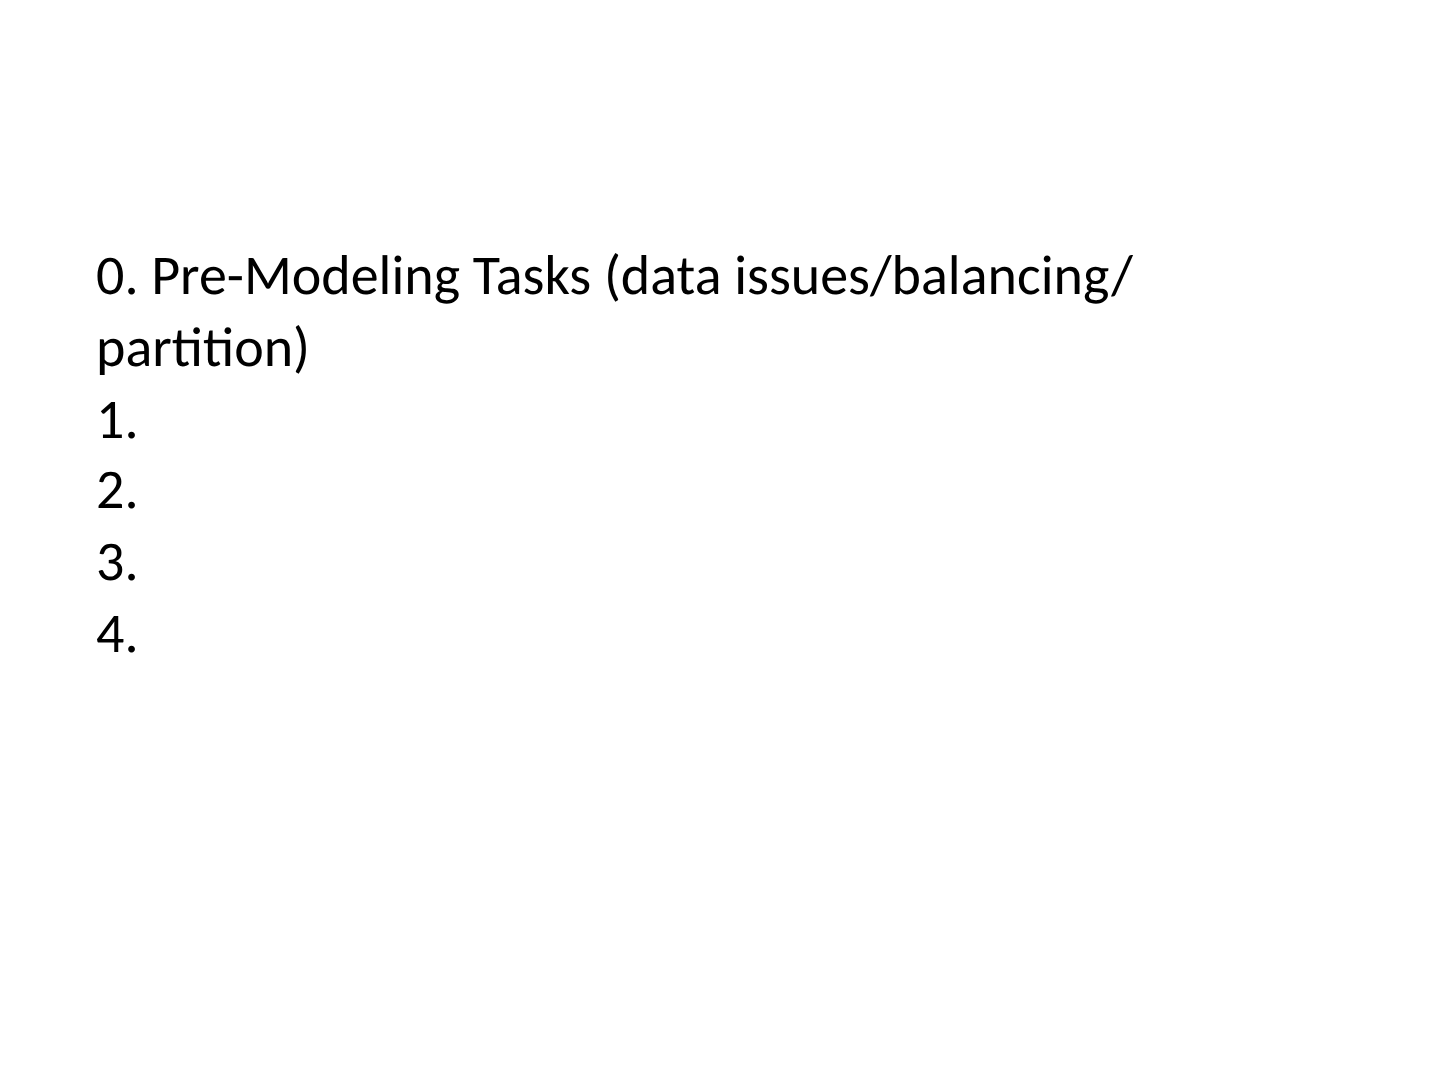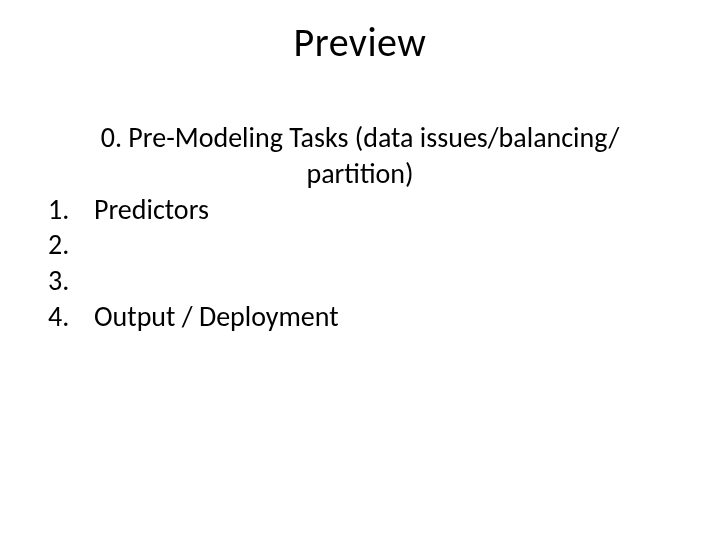--- a/index.html
+++ b/index.html
@@ -30,53 +30,49 @@
   .body {
     position: absolute;
     top: 120px;
     left: 48px;
     right: 48px;
     font-size: 28px;
     line-height: 1.28;
   }
   .lead {
     margin: 0 0 0 0;
-    text-align: center;
   }
   .list {
     list-style: none;
     padding: 0;
     margin: 0;
   }
   .list li {
     display: flex;
   }
   .num {
     width: 46px;
     flex: 0 0 46px;
   }
 </style>
 </head>
 <body>
 
 <div class="slide">
-  <div class="title">Preview</div>
 
   <div class="body">
     <p class="lead">0. Pre-Modeling Tasks (data issues/balancing/ partition)</p>
     <ul class="list">
       <li>
         <span class="num">1.</span>
-        <span>Predictors</span>
       </li>
       <li>
         <span class="num">2.</span>
       </li>
       <li>
         <span class="num">3.</span>
       </li>
       <li>
         <span class="num">4.</span>
-        <span>Output / Deployment</span>
       </li>
     </ul>
   </div>
 </div>
 
 </body></html>

